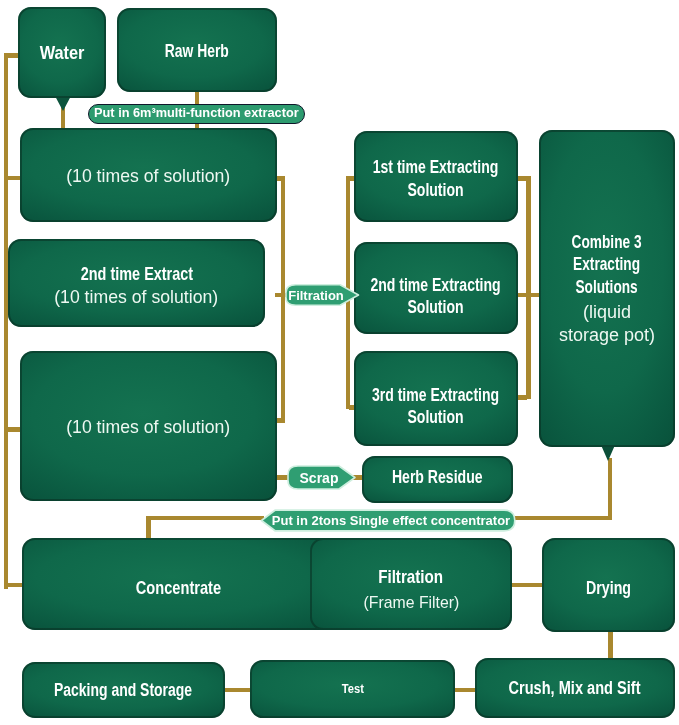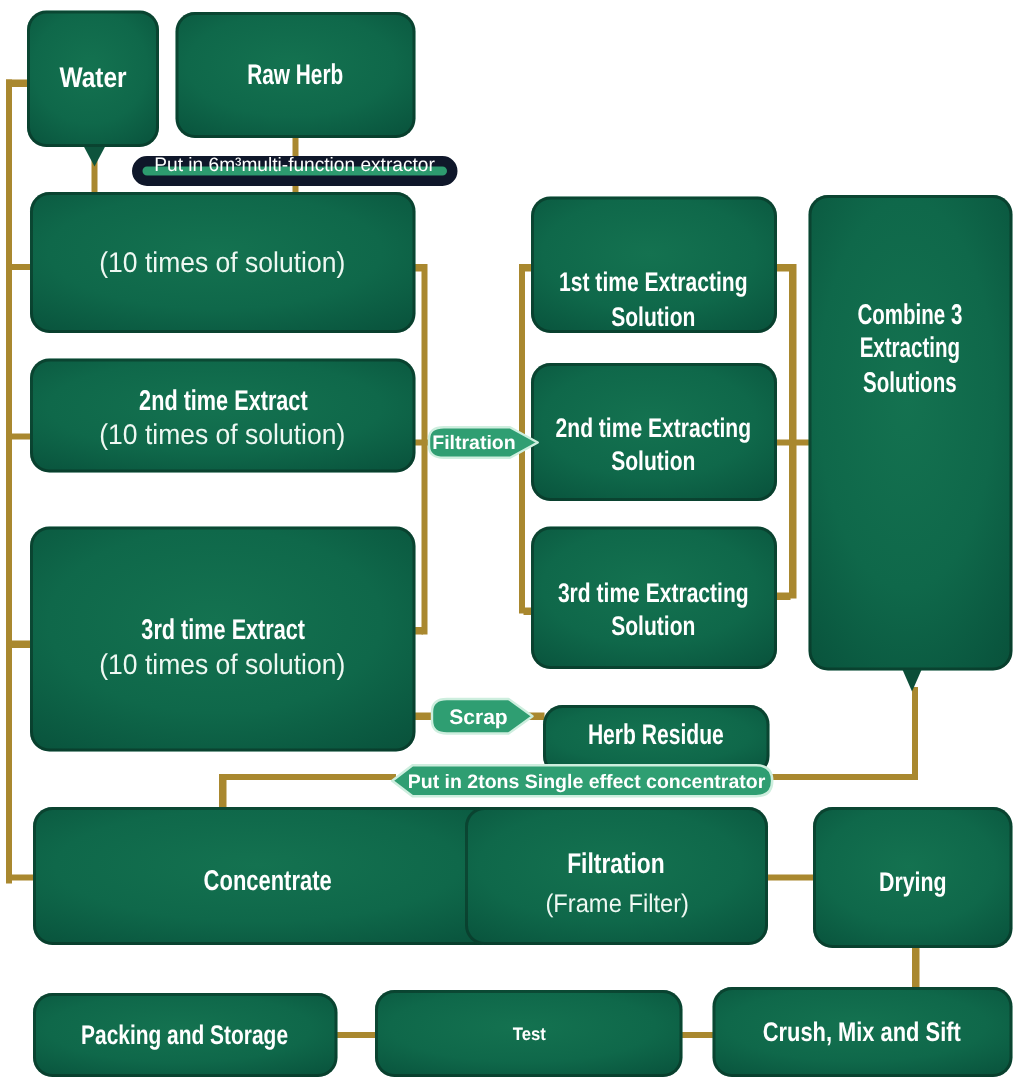--- a/index.html
+++ b/index.html
@@ -5,22 +5,22 @@
   html,body{margin:0;padding:0;}
   body{width:679px;height:725px;background:#ffffff;font-family:"Liberation Sans",sans-serif;position:relative;overflow:hidden;}
   .ln{position:absolute;background:#a9882f;}
   .box{position:absolute;border-radius:13px;
     background:radial-gradient(90% 85% at 48% 42%, #147250 0%, #0f684a 48%, #0a573f 78%, #084b35 100%);
     box-shadow:inset 0 0 0 2px rgba(8,42,30,0.5);
     color:#ffffff;display:flex;flex-direction:column;align-items:center;justify-content:center;text-align:center;}
   .b{font-weight:700;}
   .r{font-weight:400;color:#eef8f2;}
   .sx{display:inline-block;white-space:nowrap;}
-  .pill{position:absolute;background:#2d9b6f;border:7px solid #0f172a;border-radius:12px;
-    color:#fff;font-weight:400;display:flex;align-items:flex-end;justify-content:center;box-sizing:border-box;}
+  .pill{position:absolute;background:#2d9b6f;border:1px solid #0f172a;border-radius:12px;
+    color:#fff;font-weight:700;display:flex;align-items:flex-start;justify-content:center;box-sizing:border-box;}
   .tail{position:absolute;width:0;height:0;}
   svg{position:absolute;}
 </style>
 </head>
 <body>
 
 <div class="ln" style="left:3.5px;top:53px;width:4.5px;height:536px;"></div>
 <div class="ln" style="left:3.5px;top:53px;width:17px;height:4.5px;"></div>
 <div class="ln" style="left:8px;top:175.5px;width:13px;height:4.5px;"></div>
 <div class="ln" style="left:8px;top:288.5px;width:13px;height:4.5px;"></div>
@@ -62,41 +62,41 @@
 
 <div class="box" style="left:18px;top:7px;width:88px;height:91px;">
   <div class="b" style="font-size:19px;margin-top:0;"><span class="sx" style="transform:scaleX(0.86);">Water</span></div>
 </div>
 <div class="box" style="left:117px;top:8px;width:160px;height:84px;">
   <div class="b" style="font-size:19px;margin-top:2px;"><span class="sx" style="transform:scaleX(0.73);">Raw Herb</span></div>
 </div>
 <div class="box" style="left:20px;top:128px;width:257px;height:94px;">
   <div class="r" style="font-size:19px;margin-top:1px;"><span class="sx" style="transform:scaleX(0.93);">(10 times of solution)</span></div>
 </div>
-<div class="box" style="left:20px;top:239px;width:257px;height:76px;">
+<div class="box" style="left:8px;top:239px;width:257px;height:88px;">
   <div class="b" style="font-size:19px;margin-top:4.5px;"><span class="sx" style="transform:scaleX(0.76);">2nd time Extract</span></div>
   <div class="r" style="font-size:19px;margin-top:1.5px;"><span class="sx" style="transform:scaleX(0.93);">(10 times of solution)</span></div>
 </div>
 <div class="box" style="left:20px;top:351px;width:257px;height:150px;">
-  <div class="b" style="font-size:19px;margin-top:12px;"><span class="sx" style="transform:scaleX(0.76);">3rd time Extract</span></div>
   <div class="r" style="font-size:19px;margin-top:1px;"><span class="sx" style="transform:scaleX(0.93);">(10 times of solution)</span></div>
 </div>
-<div class="box" style="left:353.5px;top:131px;width:164px;height:91px;justify-content:flex-end;">
+<div class="box" style="left:353.5px;top:131px;width:164px;height:91px;">
   <div class="b sx" style="font-size:18px;line-height:22.3px;transform:scaleX(0.78);margin-top:4px;">1st time Extracting<br>Solution</div>
 </div>
 <div class="box" style="left:353.5px;top:242px;width:164px;height:92px;">
   <div class="b sx" style="font-size:18px;line-height:22.3px;transform:scaleX(0.78);margin-top:16.5px;">2nd time Extracting<br>Solution</div>
 </div>
 <div class="box" style="left:353.5px;top:351px;width:164px;height:94.5px;">
   <div class="b sx" style="font-size:18px;line-height:22.3px;transform:scaleX(0.78);margin-top:16px;">3rd time Extracting<br>Solution</div>
 </div>
-<div class="box" style="left:539px;top:130px;width:136px;height:317px;justify-content:flex-start;box-sizing:border-box;padding-top:70px;">
+<div class="box" style="left:539px;top:130px;width:136px;height:317px;justify-content:flex-start;box-sizing:border-box;padding-top:101px;">
   <div class="b sx" style="font-size:19px;line-height:22.4px;transform:scaleX(0.72);">Combine 3<br>Extracting<br>Solutions</div>
+  <div class="r sx" style="font-size:18px;line-height:22.4px;margin-top:3px;">(liquid<br>storage pot)</div>
 </div>
-<div class="box" style="left:362px;top:470px;width:151px;height:46.5px;">
+<div class="box" style="left:362px;top:456px;width:151px;height:46.5px;">
   <div class="b" style="font-size:19px;margin-bottom:4px;"><span class="sx" style="transform:scaleX(0.74);">Herb Residue</span></div>
 </div>
 <div class="box" style="left:22px;top:538px;width:312px;height:92px;">
   <div class="b" style="font-size:19px;margin-top:8px;"><span class="sx" style="transform:scaleX(0.77);">Concentrate</span></div>
 </div>
 <div class="box" style="left:310px;top:538px;width:202px;height:92px;">
   <div class="b" style="font-size:19px;margin-top:11px;"><span class="sx" style="transform:scaleX(0.80);">Filtration</span></div>
   <div class="r" style="font-size:17px;margin-top:5.5px;"><span class="sx" style="transform:scaleX(0.93);">(Frame Filter)</span></div>
 </div>
 <div class="box" style="left:542px;top:538px;width:133px;height:94px;">

